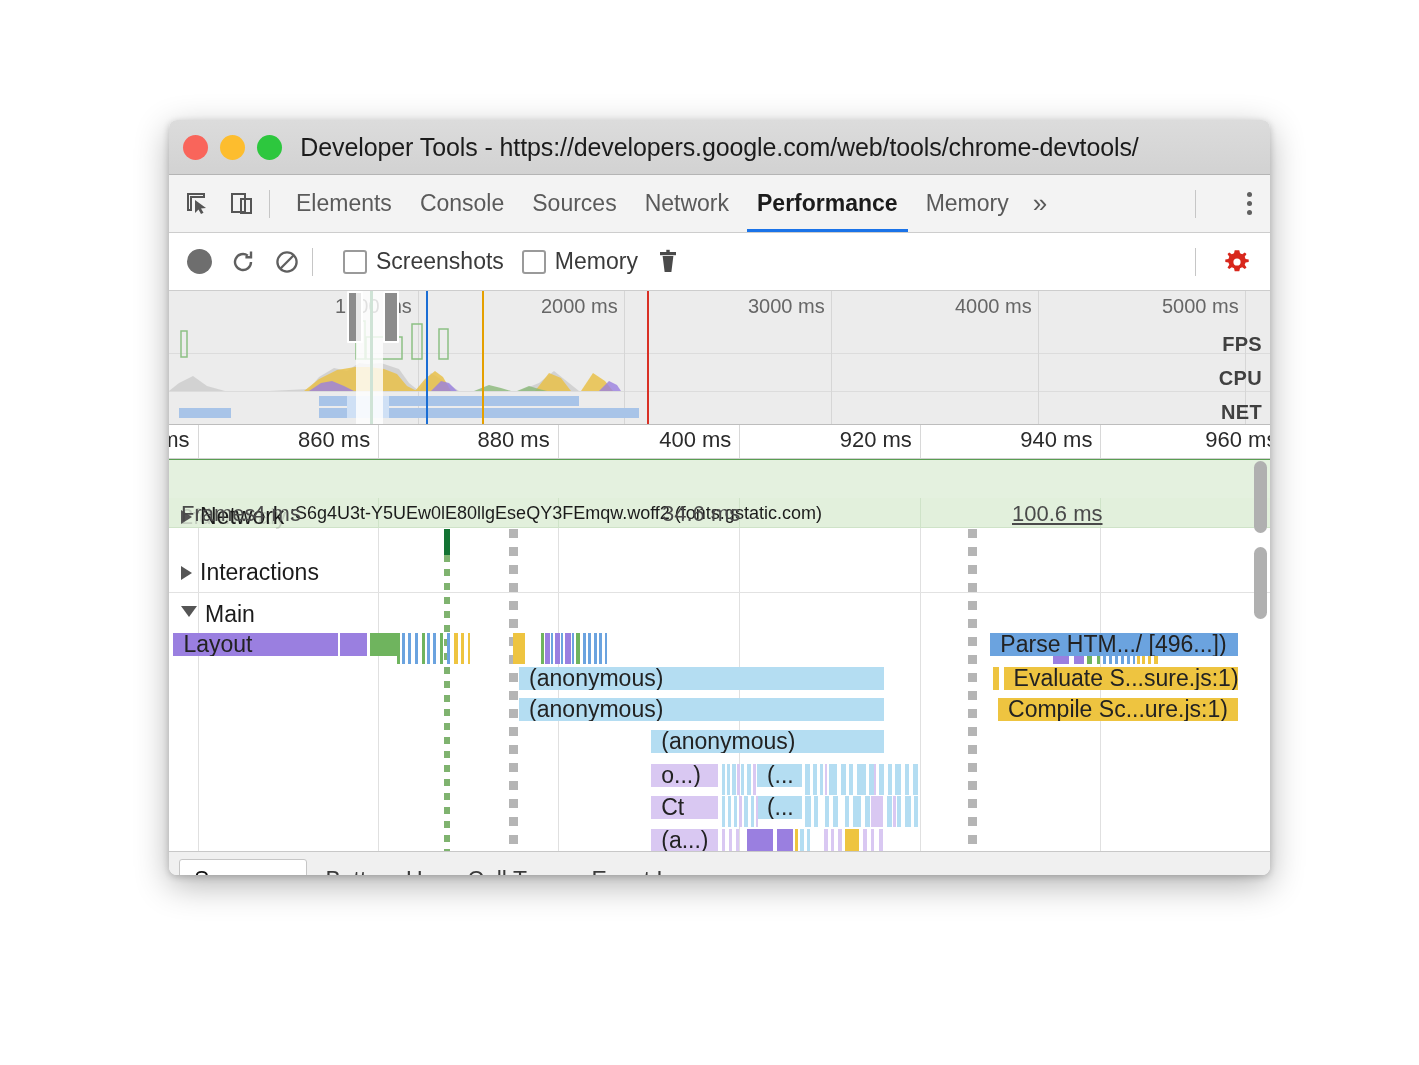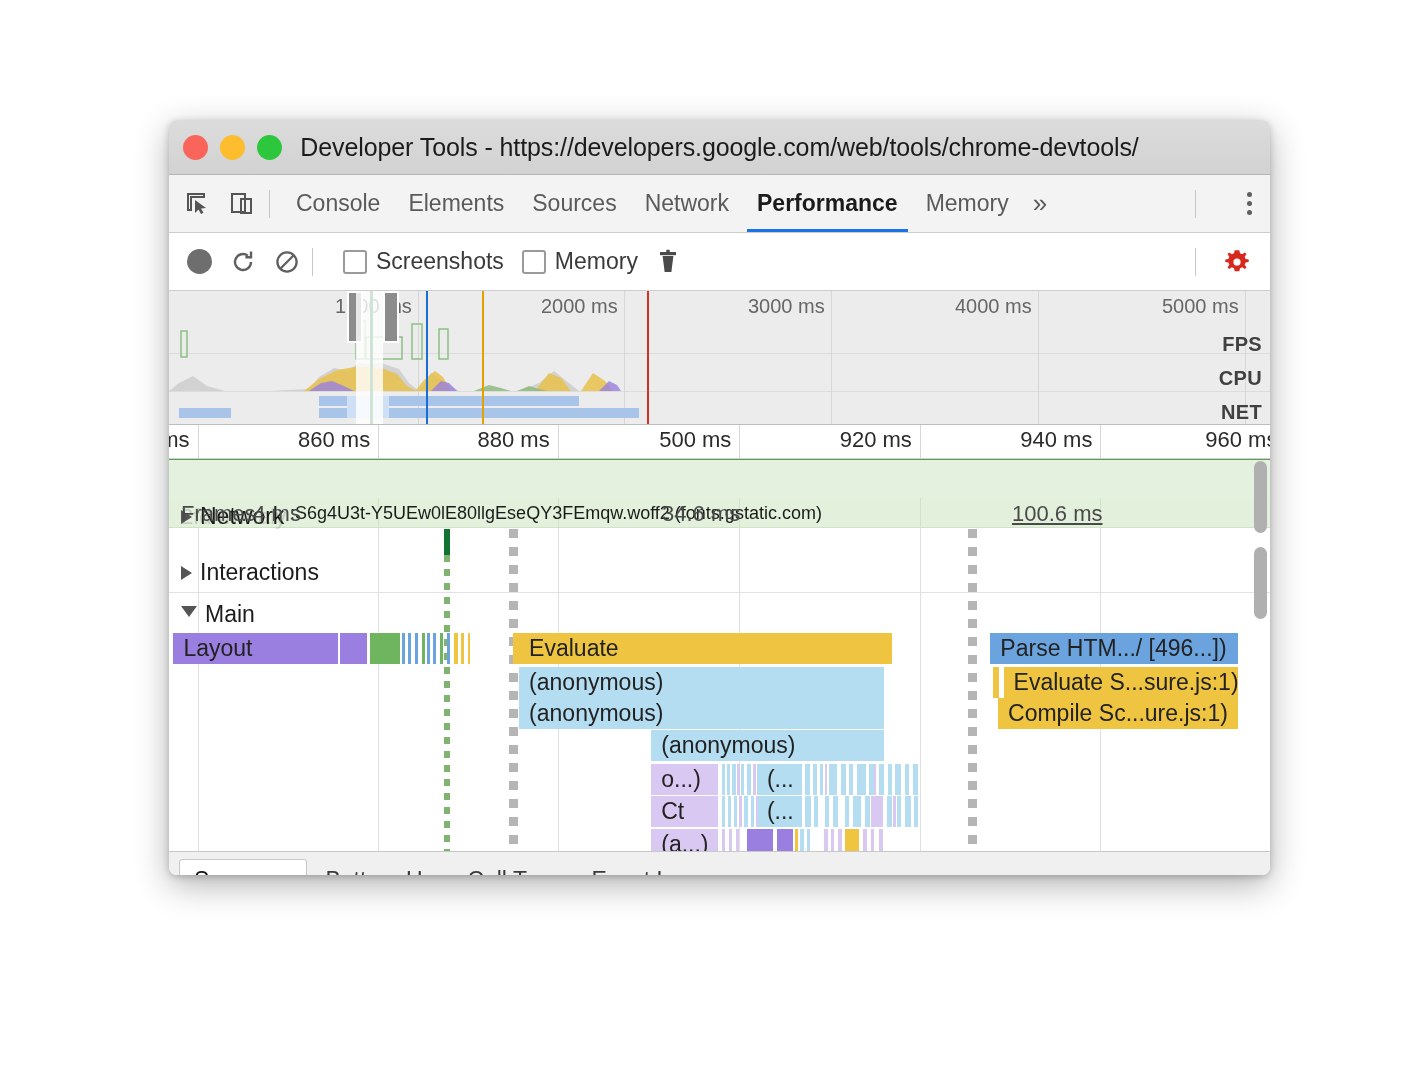--- a/index.html
+++ b/index.html
@@ -250,21 +250,21 @@
     background-image: repeating-linear-gradient(to bottom, #7fb36f 0 7px, transparent 7px 14px);
   }
   .dashed-gray {
     position: absolute; width: 9px;
     background-image: repeating-linear-gradient(to bottom, #b5b5b5 0 9px, transparent 9px 18px);
   }
   .green-bar { position: absolute; width: 6px; background: #137333; }
 
   .fbar {
     position: absolute;
-    height: 31px;
+    height: 23px;
     display: flex;
     align-items: center;
     font-size: 23px;
     color: #222;
     box-sizing: border-box;
     padding-left: 10px;
     white-space: nowrap;
     overflow: hidden;
     border-right: 1px solid #ffffff;
   }
@@ -327,22 +327,22 @@
         </svg>
       </span>
       <span class="tool-ico">
         <svg width="26" height="26" viewBox="0 0 26 26">
           <rect x="3" y="3" width="13" height="18" fill="none" stroke="#555" stroke-width="2"></rect>
           <rect x="12" y="8" width="10" height="14" fill="none" stroke="#555" stroke-width="2"></rect>
         </svg>
       </span>
       <span class="vsep"></span>
 
+      <span class="tab">Elements</span>
       <span class="tab">Console</span>
-      <span class="tab">Elements</span>
       <span class="tab">Sources</span>
       <span class="tab">Network</span>
       <span class="tab active">Performance</span>
       <span class="tab">Memory</span>
       <span class="tab more">»</span>
 
       <span class="vsep" style="position:absolute; right:62px;"></span>
       <span class="kebab">
           <i></i>
           <i></i>
@@ -451,21 +451,21 @@
       <div class="ruler-divider" style="left:2.6%;"></div>
       <div class="ruler-divider" style="left:19.0%;"></div>
       <div class="ruler-divider" style="left:35.3%;"></div>
       <div class="ruler-divider" style="left:51.8%;"></div>
       <div class="ruler-divider" style="left:68.2%;"></div>
       <div class="ruler-divider" style="left:84.6%;"></div>
 
       <span class="ruler-tick" style="left:2.6%;">840 ms</span>
       <span class="ruler-tick" style="left:19.0%;">860 ms</span>
       <span class="ruler-tick" style="left:35.3%;">880 ms</span>
-      <span class="ruler-tick" style="left:51.8%;">500 ms</span>
+      <span class="ruler-tick" style="left:51.8%;">400 ms</span>
       <span class="ruler-tick" style="left:68.2%;">920 ms</span>
       <span class="ruler-tick" style="left:84.6%;">940 ms</span>
       <span class="ruler-tick" style="left:101.4%;">960 ms</span>
     </div>
 
     <div class="tracks">
 
       <div class="guide-v" style="left:2.6%;"></div>
       <div class="guide-v" style="left:19.0%;"></div>
       <div class="guide-v" style="left:35.3%;"></div>
@@ -570,23 +570,20 @@
             <rect x="958" y="0" width="3" height="31"></rect>
             <rect x="964" y="0" width="2" height="31"></rect>
           </g>
         <g fill="#eec440">
             <rect x="968" y="0" width="3" height="31"></rect>
             <rect x="973" y="0" width="3" height="31"></rect>
             <rect x="979" y="0" width="3" height="31"></rect>
             <rect x="985" y="0" width="4" height="31"></rect>
           </g>
       </svg>
-      <div class="fbar yellow" style="left:31.8%; top:174px; width:34.0%;">
-        <span>Evaluate</span>
-      </div>
       <div class="fbar blue-d" style="left:74.6%; top:174px; width:22.6%;">
         <span>Parse HTM.../ [496...])</span>
       </div>
 
       <div class="fbar blue" style="left:31.8%; top:208px; width:33.2%;">
         <span>(anonymous)</span>
       </div>
       <div class="fbar yellow" style="left:75.8%; top:208px; width:21.4%;">
         <span>Evaluate S...sure.js:1)</span>
       </div>

